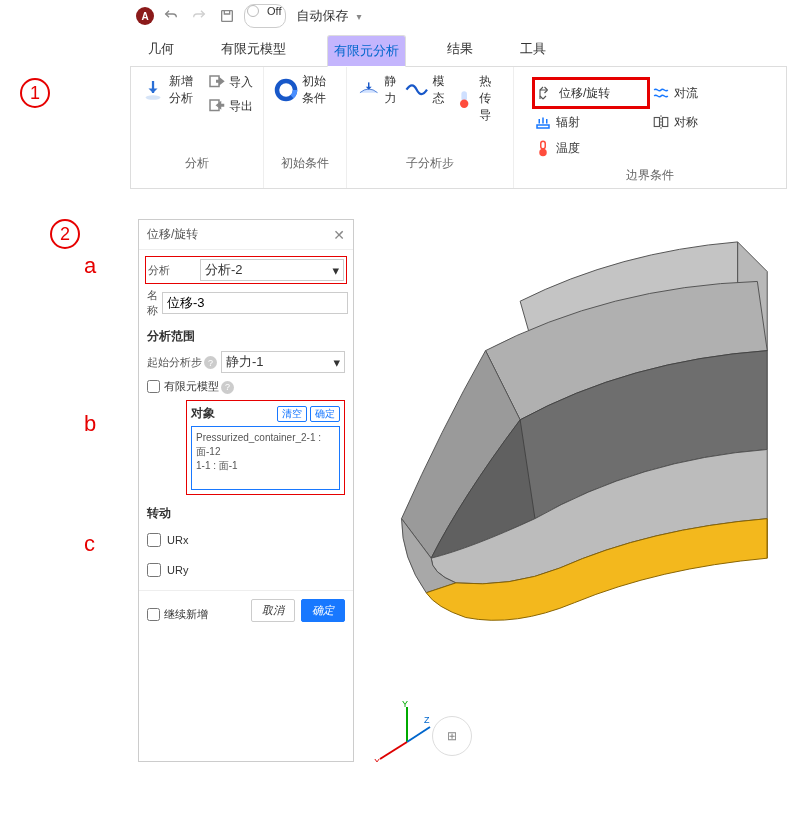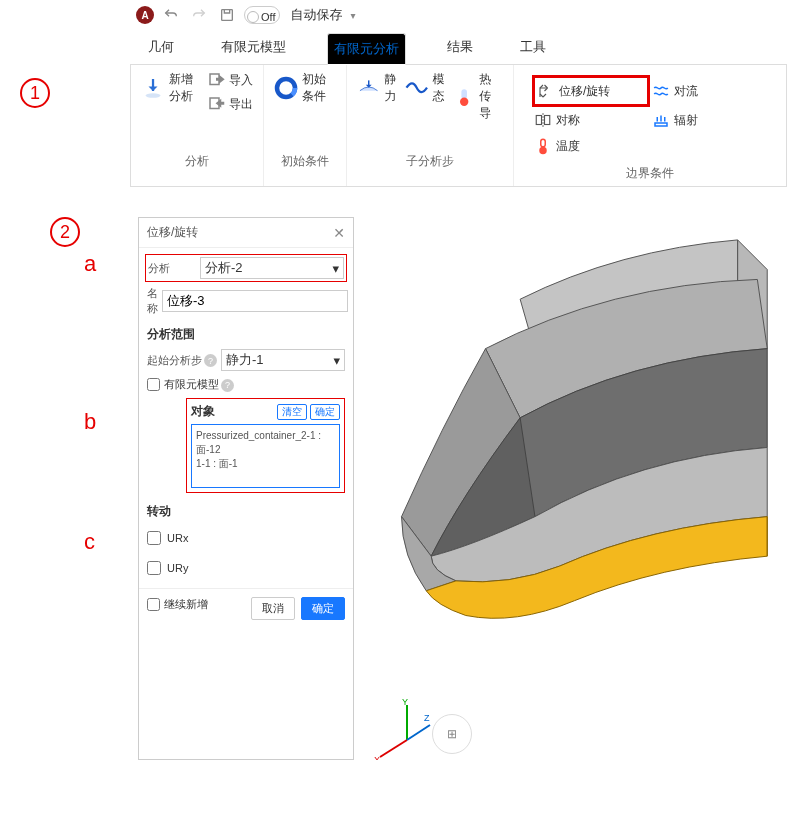--- a/index.html
+++ b/index.html
@@ -2,28 +2,28 @@
 <html><head>
 <meta charset="utf-8">
 <style>
   * { box-sizing: border-box; margin: 0; padding: 0; }
   body { font-family: "Microsoft YaHei", Arial, sans-serif; font-size: 12px; color:#333; background:#fff; width:787px; }
   
   .topbar { display:flex; align-items:center; gap:6px; padding:4px 6px 0 6px; margin-left:130px; }
   .topbar .logo { width:18px; height:18px; border-radius:50%; background:#8b1a1a; color:#fff; display:flex; align-items:center; justify-content:center; font-size:10px; font-weight:bold; }
   .icon-btn { display:inline-flex; align-items:center; justify-content:center; width:22px; height:22px; color:#888; cursor:pointer; }
   .icon-btn svg { width:16px; height:16px; }
-  .toggle { display:inline-flex; align-items:flex-end; border:1px solid #ccc; border-radius:10px; height:18px; padding:0 4px 0 2px; gap:2px; font-size:11px; }
+  .toggle { display:inline-flex; align-items:flex-start; border:1px solid #ccc; border-radius:10px; height:24px; padding:0 4px 0 2px; gap:8px; font-size:11px; }
   .toggle .knob { width:12px; height:12px; border-radius:50%; border:1px solid #bbb; background:#fff; }
   .autosave { font-size:13px; color:#333; margin-left:4px; }
   .caret { font-size:10px; color:#888; margin-left:2px; }
   
   .tabs { display:flex; gap:35px; padding:6px 12px 0 12px; margin-left:130px; border-bottom:0; }
   .tab { padding:6px 6px; font-size:13px; color:#333; }
-  .tab.active { background:#000000; border:1px solid #ddd; border-bottom:1px solid #fff; border-radius:3px 3px 0 0; color:#0066cc; position:relative; top:1px; }
+  .tab.active { background:#c4b5fd; border:1px solid #ddd; border-bottom:1px solid #fff; border-radius:3px 3px 0 0; color:#0066cc; position:relative; top:1px; }
   .tabrow-wrap { position:relative; }
   
   .ribbon { display:flex; border:1px solid #ddd; margin:0 0 0 130px; border-top:1px solid #ddd; background:#fff; }
   .ribbon-group { border-right:1px solid #eee; padding:6px 10px 2px 10px; display:flex; flex-direction:column; align-items:center; }
   .ribbon-group:last-child { border-right:none; }
   .group-body { display:flex; align-items:flex-start; gap:4px; min-height:80px; }
   .group-title { font-size:12px; color:#666; padding:2px 0; }
   .big-btn { display:flex; flex-direction:row; align-items:center; gap:4px; width:62px; cursor:pointer; }
   .big-btn .icon { width:34px; height:34px; display:flex; align-items:center; justify-content:center; }
   .big-btn .label { font-size:12px; }
@@ -51,24 +51,24 @@
   .section-title { font-weight:bold; font-size:12px; margin-top:4px; }
   .info-icon { width:13px; height:13px; border-radius:50%; background:#ccc; color:#fff; font-size:9px; display:inline-flex; align-items:center; justify-content:center; margin-left:2px; }
   .obj-head { display:flex; justify-content:space-between; align-items:center; }
   .tiny-btn { border:1px solid #1878ff; color:#1878ff; font-size:10px; padding:0 4px; height:16px; line-height:14px; border-radius:2px; cursor:pointer; background:#fff; }
   .obj-box { border:1px solid #1878ff; height:64px; padding:4px; font-size:10px; color:#555; line-height:1.4; }
   .disp-row { display:flex; align-items:center; gap:6px; height:24px; }
   .disp-row input[type=checkbox] { width:14px; height:14px; }
   .disp-row .cb-label { width:30px; font-size:11px; }
   .disp-row .value-input { flex:1; border:1px solid #ccc; height:22px; padding:0 4px; font-size:11px; display:flex; align-items:center; justify-content:space-between; }
   .disp-row .unit { color:#aaa; font-size:10px; }
-  .panel-footer { display:flex; justify-content:space-between; align-items:flex-start; padding:8px; border-top:1px solid #eee; }
+  .panel-footer { display:flex; justify-content:space-between; align-items:flex-end; padding:8px; border-top:1px solid #eee; }
   .panel-footer .left { display:flex; align-items:center; gap:4px; font-size:11px; }
   .panel-footer .btns { display:flex; gap:6px; }
-  .btn { border:1px solid #ccc; background:#fff; padding:3px 10px; font-size:11px; border-radius:2px; cursor:pointer; }
+  .btn { border:1px solid #ccc; background:#fff; padding:3px 10px; font-size:11px; border-radius:2px; cursor:pointer;font-style:italic; }
   .btn.primary { background:#1878ff; color:#fff; border-color:#1878ff; }
   
   .red-box-a { border:1.8px solid #e60000; padding:2px; margin:-2px; }
   .red-box-b { border:1.8px solid #e60000; padding:4px;margin-left:39px; }
   .red-box-c { border:1.8px solid #e60000; padding:4px; }
   
   .viewport { flex:1; position:relative; }
   .model-svg { width:100%; height:540px; }
   .axis-widget { position:absolute; left:10px; bottom:-8px; }
   .axis-widget svg { width:70px; height:70px; }
@@ -222,37 +222,37 @@
         <div class="small-btn">
             <span class="icon" style="color:#1878ff">
               <svg viewBox="0 0 24 24" fill="none" stroke="currentColor" stroke-width="2">
                 <path d="M3 8c3-4 6 4 9 0s6 4 9 0"></path>
                 <path d="M3 16c3-4 6 4 9 0s6 4 9 0"></path>
               </svg>
             </span>
             <span>对流</span>
           </div>
         <div class="small-btn">
+            <span class="icon" style="color:#1878ff">
+              <svg viewBox="0 0 24 24" fill="none" stroke="currentColor" stroke-width="2">
+                <rect x="4" y="16" width="16" height="4"></rect>
+                <path d="M7 14v-6M12 14v-8M17 14v-6"></path>
+              </svg>
+            </span>
+            <span>辐射</span>
+          </div>
+        <div class="small-btn">
             <span class="icon">
               <svg viewBox="0 0 24 24" fill="none" stroke="#555" stroke-width="1.5">
                 <rect x="3" y="6" width="7" height="12"></rect>
                 <rect x="14" y="6" width="7" height="12"></rect>
                 <path d="M12 3v18" stroke-dasharray="2 2"></path>
               </svg>
             </span>
             <span>对称</span>
-          </div>
-        <div class="small-btn">
-            <span class="icon" style="color:#1878ff">
-              <svg viewBox="0 0 24 24" fill="none" stroke="currentColor" stroke-width="2">
-                <rect x="4" y="16" width="16" height="4"></rect>
-                <path d="M7 14v-6M12 14v-8M17 14v-6"></path>
-              </svg>
-            </span>
-            <span>辐射</span>
           </div>
         <div class="small-btn">
             <span class="icon" style="color:#ff4d3d">
               <svg viewBox="0 0 24 24" fill="none" stroke="currentColor" stroke-width="2">
                 <rect x="9" y="3" width="6" height="10" rx="3"></rect>
                 <circle cx="12" cy="18" r="4" fill="currentColor"></circle>
               </svg>
             </span>
             <span>温度</span>
           </div>

